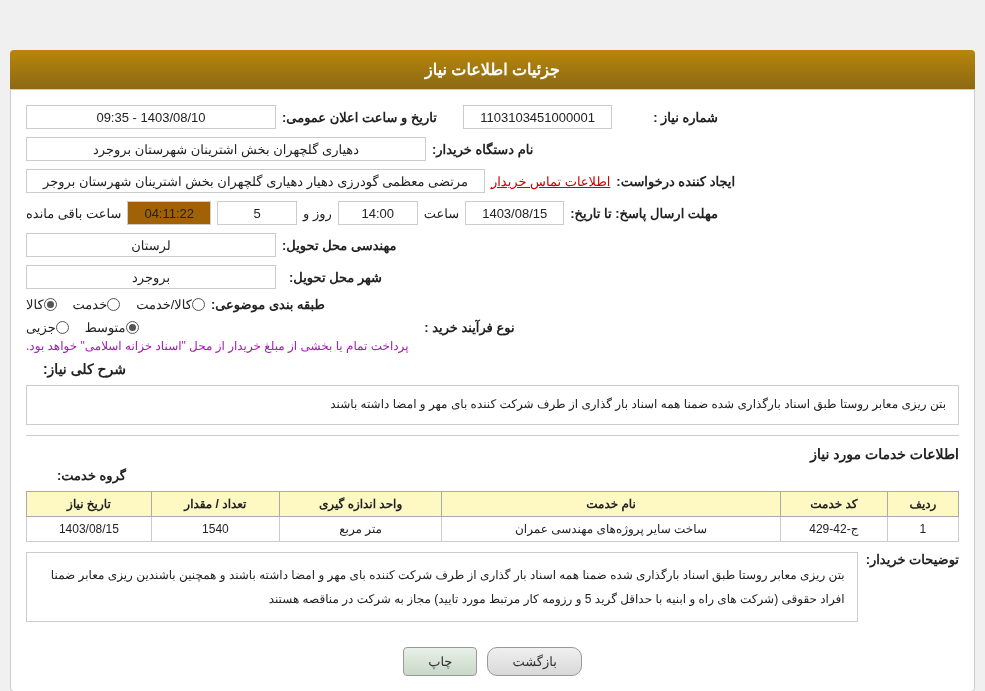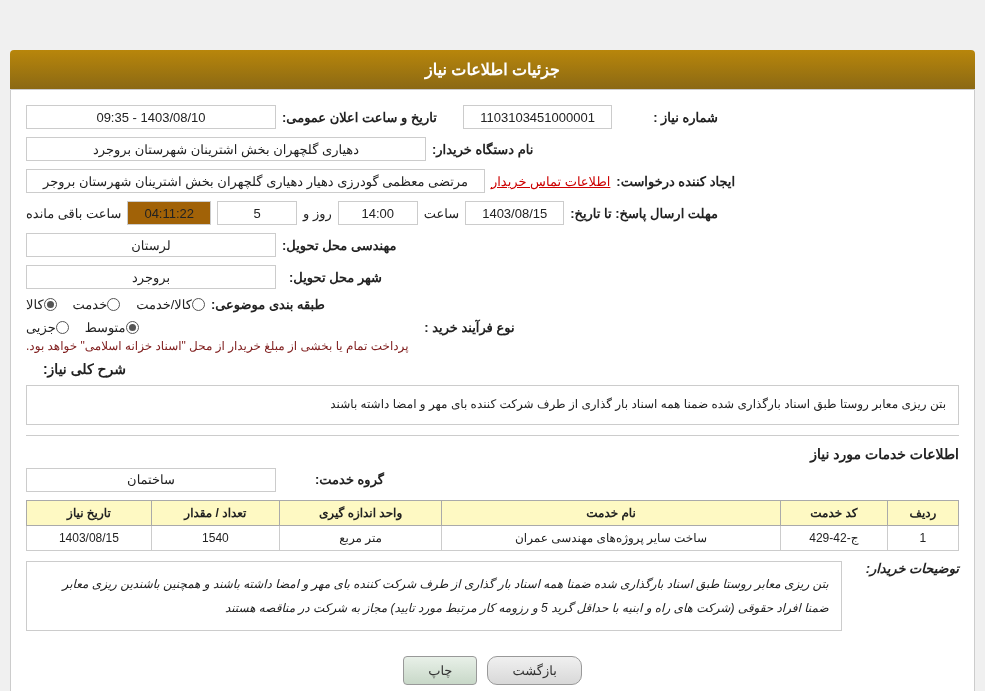--- a/index.html
+++ b/index.html
@@ -151,25 +151,24 @@
       font-size: 12px;
       margin-bottom: 10px;
     }
     .buyer-notes-label {
       font-weight: bold;
       min-width: 90px;
       text-align: right;
     }
     .buyer-notes-row {
       display: flex;
-      gap: 24px;
+      gap: 8px;
       align-items: flex-start;
       justify-content: flex-end;
       margin-bottom: 8px;
-      font-style: italic;
     }
     .buttons-row {
       display: flex;
       justify-content: center;
       gap: 10px;
       margin-top: 15px;
     }
     .btn {
       padding: 6px 24px;
       border: 1px solid #999;
@@ -268,35 +267,34 @@
         <div class="radio-group">
           <div class="radio-item">
             <span class="radio-circle selected"></span>
             <span>متوسط</span>
           </div>
           <div class="radio-item">
             <span class="radio-circle"></span>
             <span>جزیی</span>
           </div>
         </div>
-        <div style="font-size:12px; color:#7f1d1d; max-width:580px; text-align:left;">پرداخت تمام یا بخشی از مبلغ خریدار از محل "اسناد خزانه اسلامی" خواهد بود.</div>
+        <div style="font-size:12px; color:#a21caf; max-width:580px; text-align:left;">پرداخت تمام یا بخشی از مبلغ خریدار از محل "اسناد خزانه اسلامی" خواهد بود.</div>
       </div>
     </div>
 
     <div class="row-label-right">
       <span class="label" style="font-size:14px;">شرح کلی نیاز:</span>
     </div>
     <div class="note-box">بتن ریزی معابر روستا طبق اسناد بارگذاری شده ضمنا همه اسناد بار گذاری از طرف شرکت کننده باى مهر و امضا داشته باشند</div>
 
     <div class="section-divider"></div>
     <div class="services-section-title">اطلاعات خدمات مورد نیاز</div>
 
     <div class="group-row">
       <span class="label">گروه خدمت:</span>
-      <div class="value-box medium">ساختمان</div>
     </div>
 
     <table>
       <thead>
         <tr>
           <th>ردیف</th>
           <th>کد خدمت</th>
           <th>نام خدمت</th>
           <th>واحد اندازه گیری</th>
           <th>تعداد / مقدار</th>

